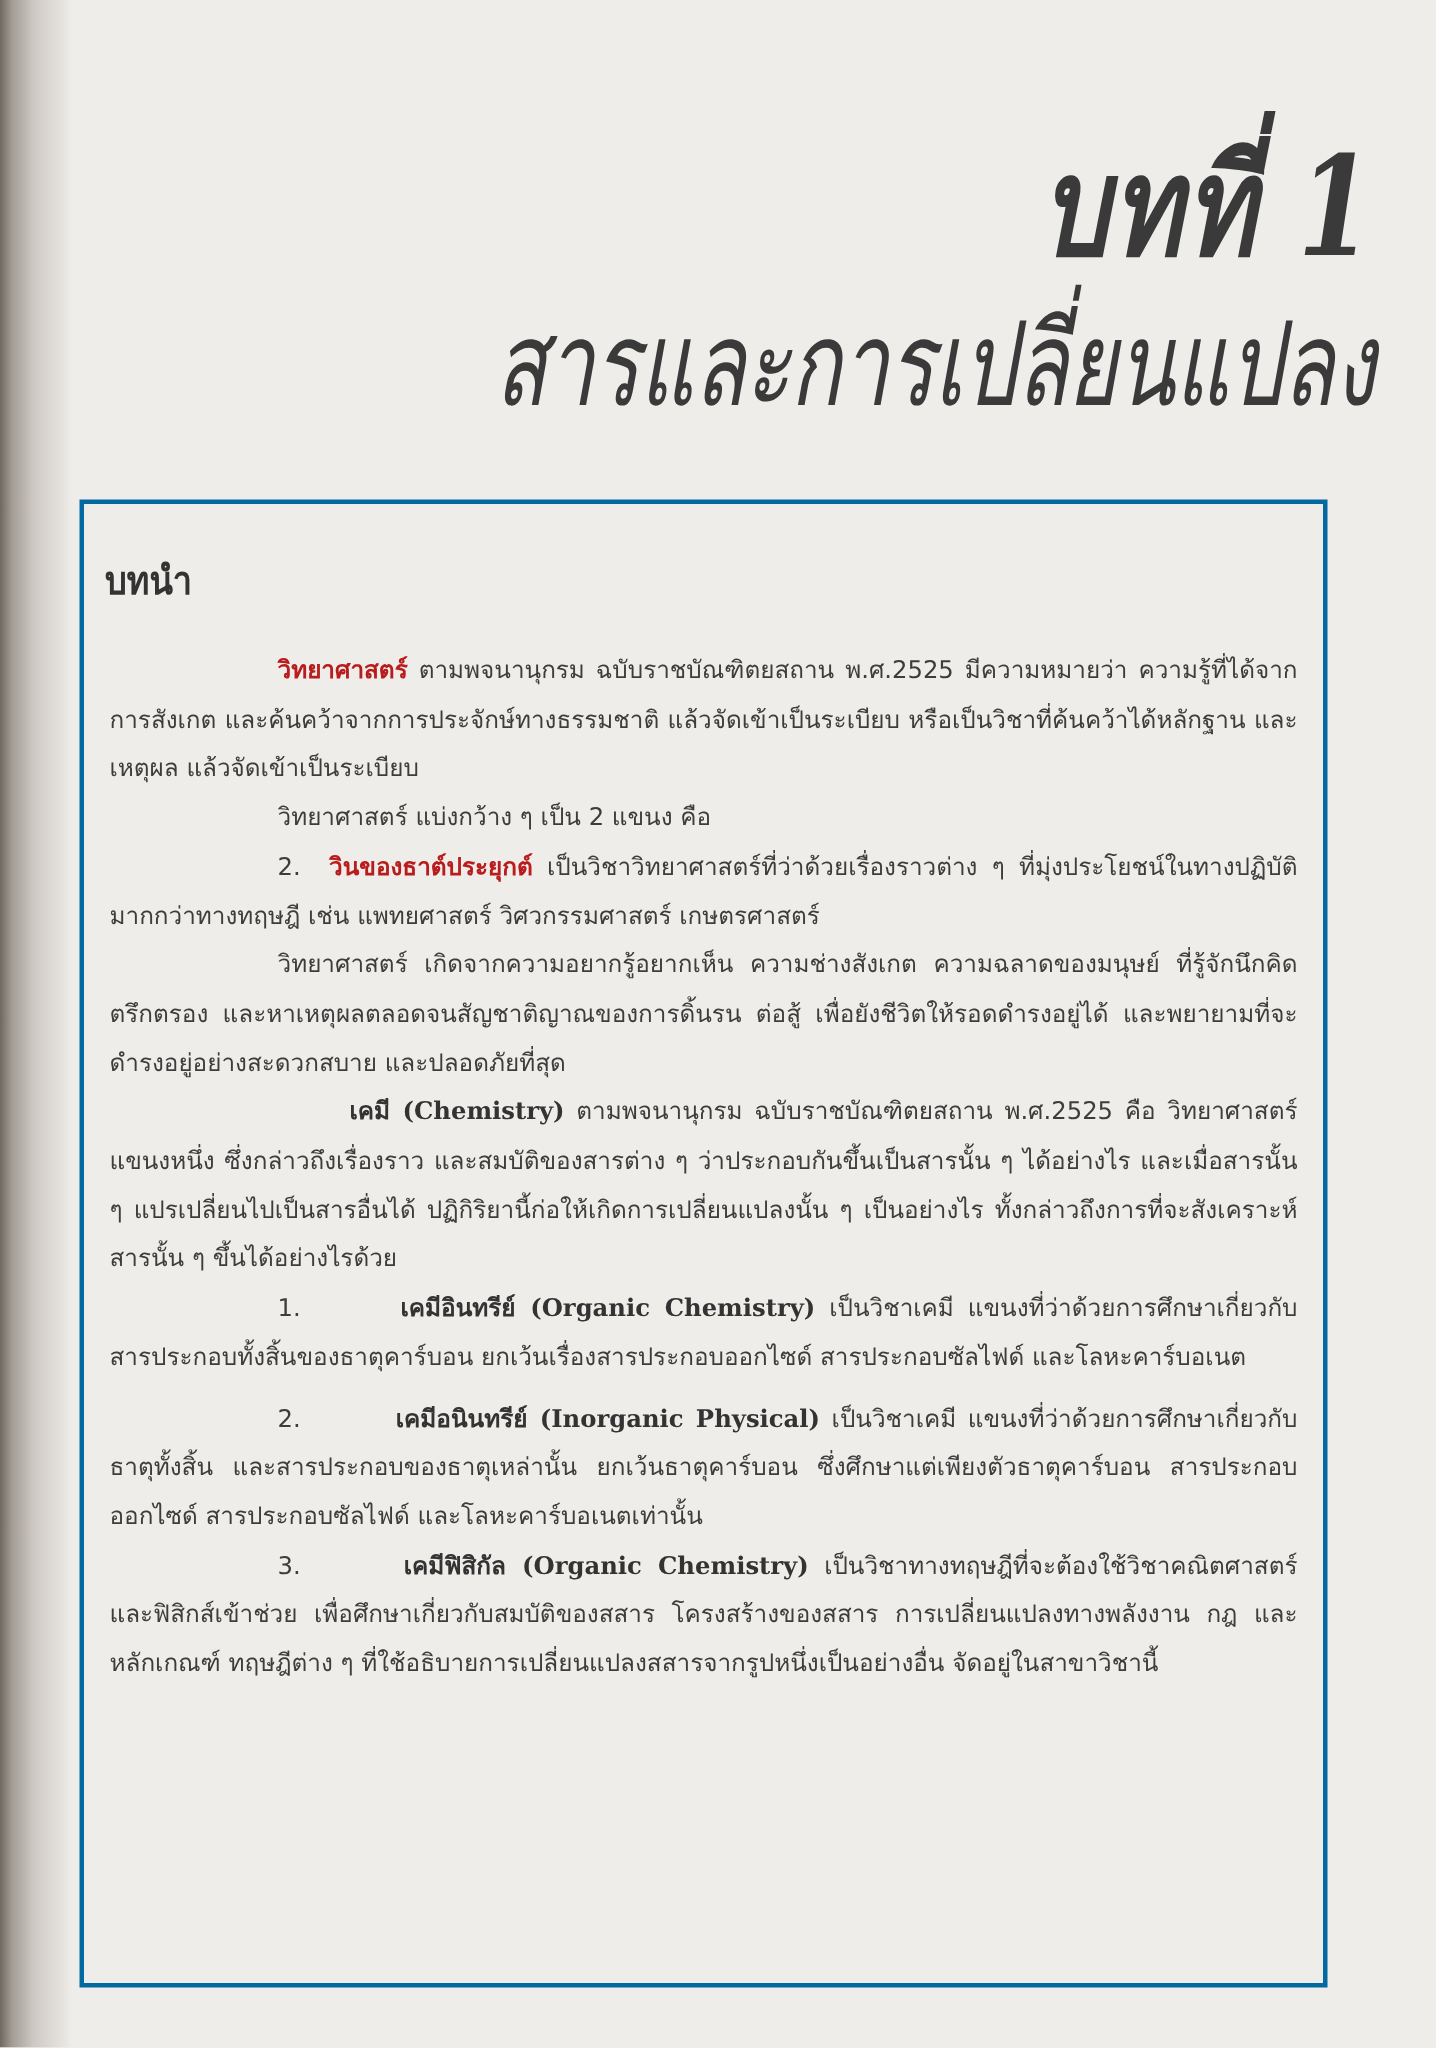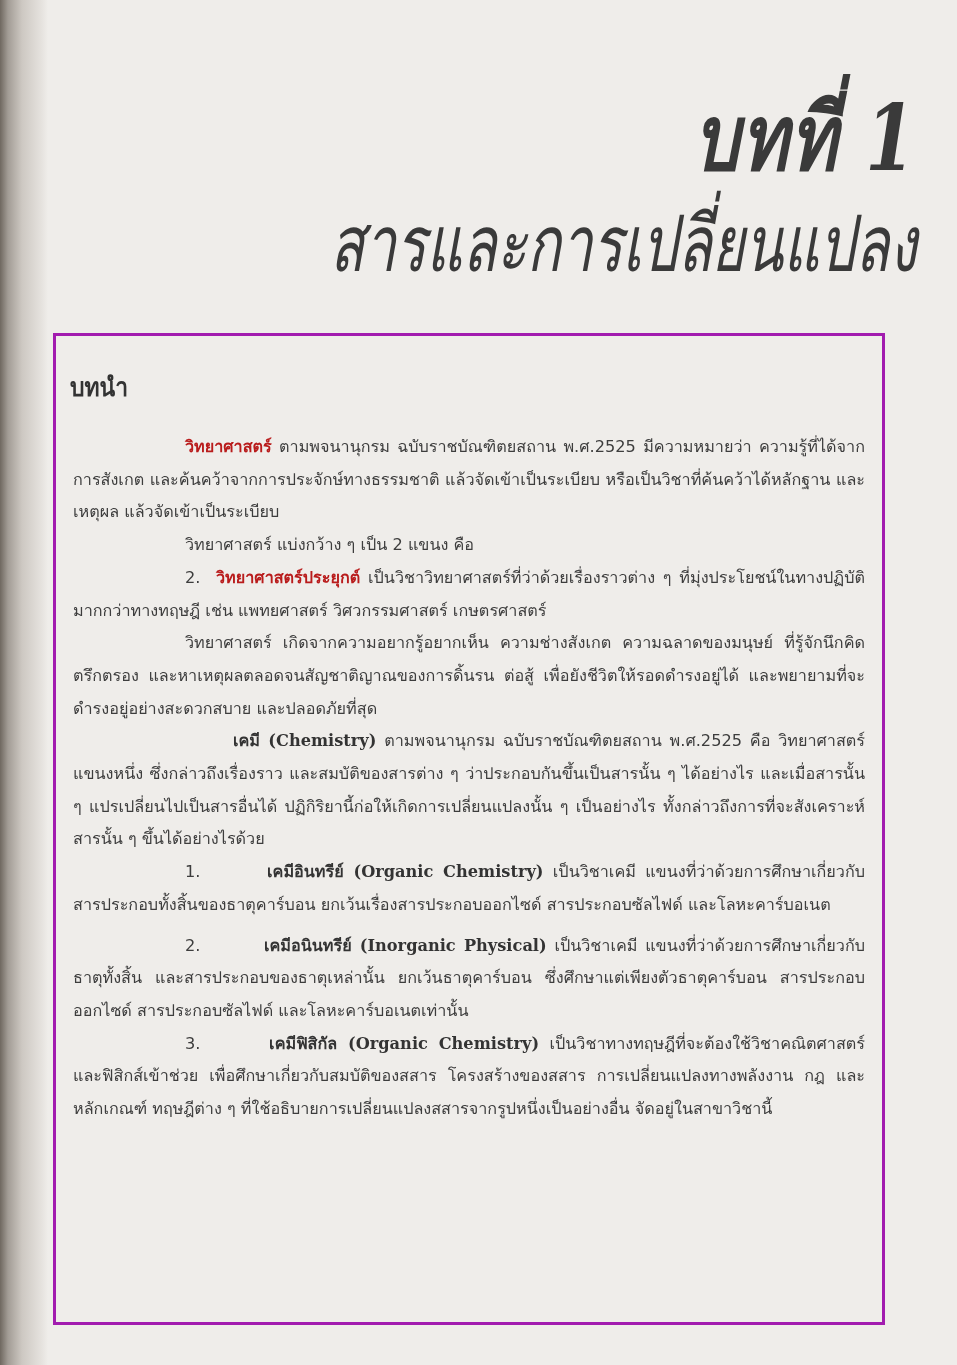--- a/index.html
+++ b/index.html
@@ -20,21 +20,21 @@
     transform: scaleX(0.78); transform-origin: right center;
   }
   .chapter-title {
     position: absolute; right: 40px; top: 196px;
     font-family: "DejaVu Serif", serif; font-style: italic;
     font-size: 78px; line-height: 96px; color: #3a3a3a;
     transform: scaleX(0.72); transform-origin: right center; white-space: nowrap;
   }
   .intro-box {
     position: absolute; left: 53px; top: 333px; width: 826px; height: 986px;
-    border: 3px solid #a21caf; box-sizing: content-box;
+    border: 3px solid #0369a1; box-sizing: content-box;
   }
   .box-heading {
     position: absolute; left: 14px; top: 30px;
     font-family: "DejaVu Sans", sans-serif; font-weight: bold; font-size: 26px; color: #333;
     transform: scaleX(0.88); transform-origin: left center;
   }
   .body-text {
     position: absolute; left: 17px; top: 95px; width: 792px;
     font-size: 16.2px; line-height: 32.7px; color: #3d3d3d;
     text-align: justify;
@@ -57,21 +57,21 @@
   <div class="box-heading">บทนำ</div>
 
   <div class="body-text">
     <p class="para">
       <span class="indent"></span><span class="b">วิทยาศาสตร์</span><span> ตามพจนานุกรม ฉบับราชบัณฑิตยสถาน พ.ศ.2525 มีความหมายว่า ความรู้ที่ได้จากการสังเกต และค้นคว้าจากการประจักษ์ทางธรรมชาติ แล้วจัดเข้าเป็นระเบียบ หรือเป็นวิชาที่ค้นคว้าได้หลักฐาน และเหตุผล แล้วจัดเข้าเป็นระเบียบ</span>
     </p>
     <p class="para">
       <span class="indent"></span><span>วิทยาศาสตร์ แบ่งกว้าง ๆ เป็น 2 แขนง คือ</span>
     </p>
     <p class="para">
-      <span class="indent"></span><span>2.</span>&nbsp;&nbsp;<span class="b">วิทยาศาสตร์ประยุกต์</span><span> เป็นวิชาวิทยาศาสตร์ที่ว่าด้วยเรื่องราวต่าง ๆ ที่มุ่งประโยชน์ในทางปฏิบัติมากกว่าทางทฤษฎี เช่น แพทยศาสตร์ วิศวกรรมศาสตร์ เกษตรศาสตร์</span>
+      <span class="indent"></span><span>2.</span>&nbsp;&nbsp;<span class="b">วินของธาต์ประยุกต์</span><span> เป็นวิชาวิทยาศาสตร์ที่ว่าด้วยเรื่องราวต่าง ๆ ที่มุ่งประโยชน์ในทางปฏิบัติมากกว่าทางทฤษฎี เช่น แพทยศาสตร์ วิศวกรรมศาสตร์ เกษตรศาสตร์</span>
     </p>
     <p class="para">
       <span class="indent"></span><span>วิทยาศาสตร์ เกิดจากความอยากรู้อยากเห็น ความช่างสังเกต ความฉลาดของมนุษย์ ที่รู้จักนึกคิด ตรึกตรอง และหาเหตุผลตลอดจนสัญชาติญาณของการดิ้นรน ต่อสู้ เพื่อยังชีวิตให้รอดดำรงอยู่ได้ และพยายามที่จะดำรงอยู่อย่างสะดวกสบาย และปลอดภัยที่สุด</span>
     </p>
     <p class="para">
       <span class="indent"></span><span class="serif-b">เคมี (Chemistry)</span><span> ตามพจนานุกรม ฉบับราชบัณฑิตยสถาน พ.ศ.2525 คือ วิทยาศาสตร์แขนงหนึ่ง ซึ่งกล่าวถึงเรื่องราว และสมบัติของสารต่าง ๆ ว่าประกอบกันขึ้นเป็นสารนั้น ๆ ได้อย่างไร และเมื่อสารนั้น ๆ แปรเปลี่ยนไปเป็นสารอื่นได้ ปฏิกิริยานี้ก่อให้เกิดการเปลี่ยนแปลงนั้น ๆ เป็นอย่างไร ทั้งกล่าวถึงการที่จะสังเคราะห์สารนั้น ๆ ขึ้นได้อย่างไรด้วย</span>
     </p>
     <p class="para">
       <span class="indent"></span><span>1.</span>&nbsp;&nbsp;<span class="serif-b">เคมีอินทรีย์ (Organic Chemistry)</span><span> เป็นวิชาเคมี แขนงที่ว่าด้วยการศึกษาเกี่ยวกับสารประกอบทั้งสิ้นของธาตุคาร์บอน ยกเว้นเรื่องสารประกอบออกไซด์ สารประกอบซัลไฟด์ และโลหะคาร์บอเนต</span>
     </p>

